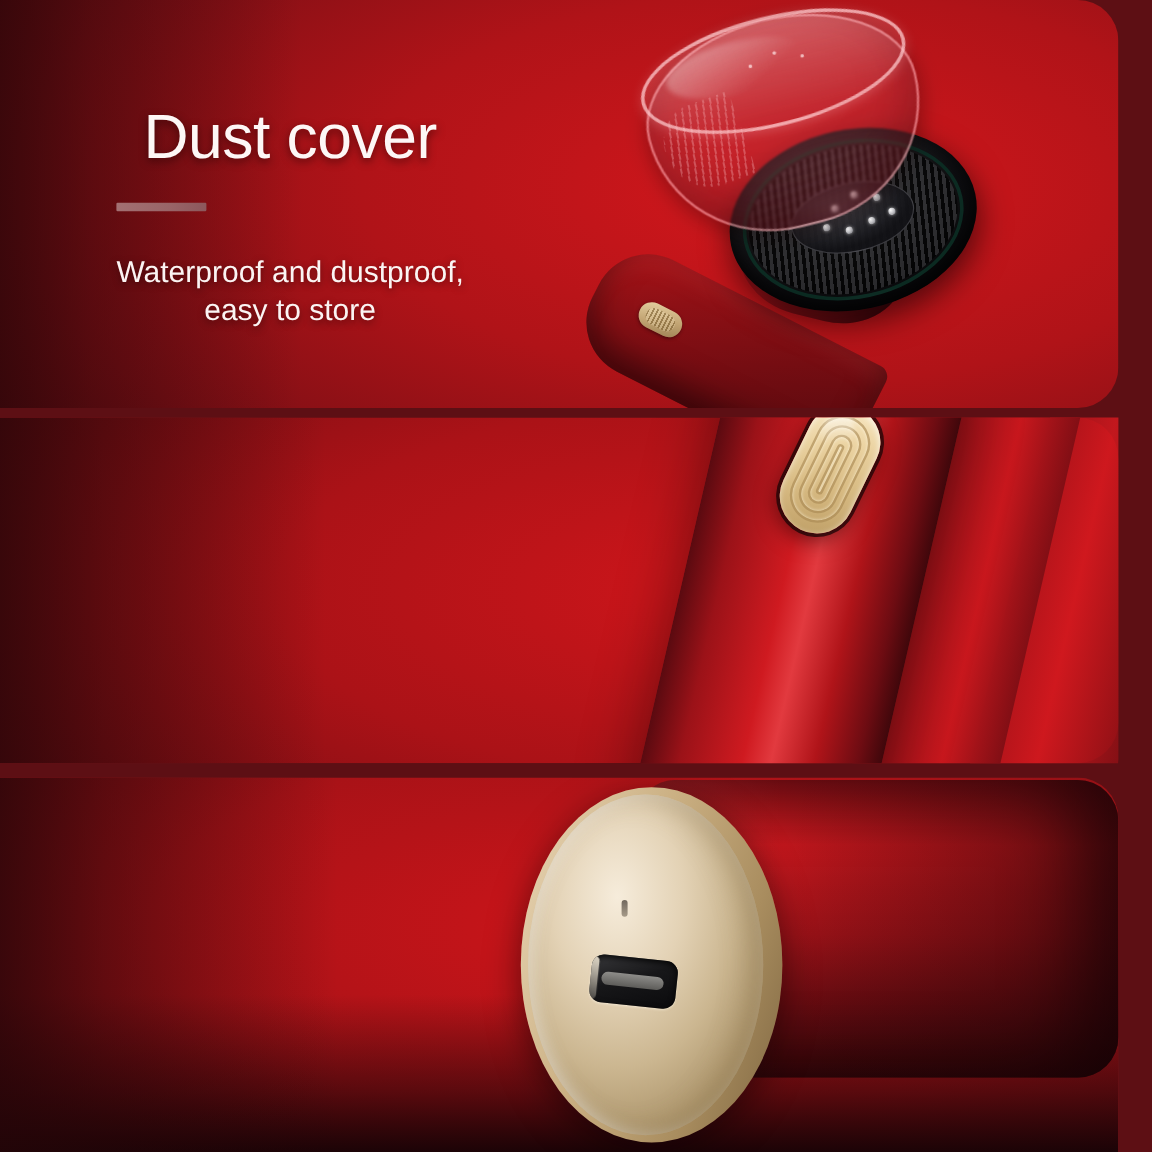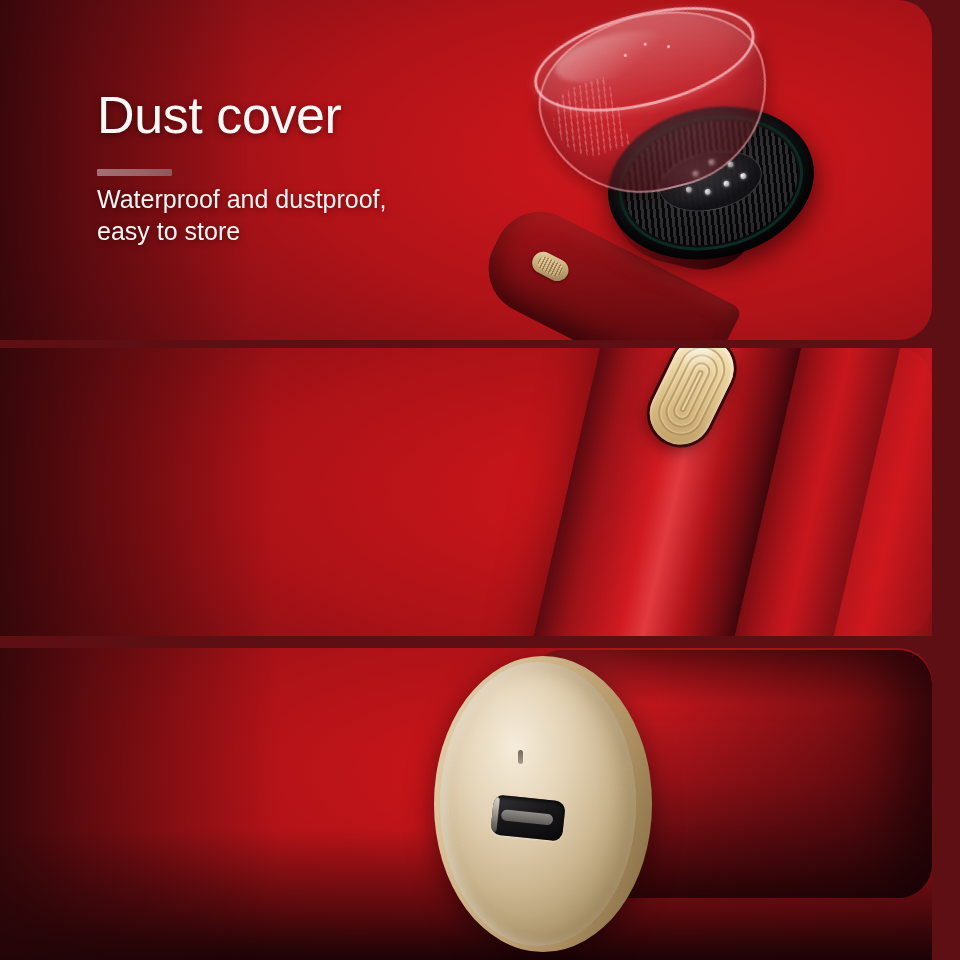--- a/index.html
+++ b/index.html
@@ -88,30 +88,30 @@
     white-space:pre-line;
   }
   .divider{
     width:75px; height:7px;
     background:linear-gradient(90deg,#a8797b 0%, #9c6c6f 60%, #8d5e62 100%);
     margin:26px 0 0 0;
     border-radius:1px;
     opacity:.92;
   }
   .feature-desc{
-    margin-top:8px;
+    margin-top:36px;
     font-size:25px;
     line-height:1.26;
     font-weight:400;
     color:#fbf4f3;
     white-space:pre-line;
     text-shadow:0 2px 6px rgba(25,2,4,.5);
   }
 
-  #block1{ top:88px; }
+  #block1{ top:88px;text-align:center; }
 
   
   .product{
     position:absolute;
     z-index:4;
     pointer-events:none;
   }
 
   
   #art1{ right:0; top:0; width:430px; height:340px; }

